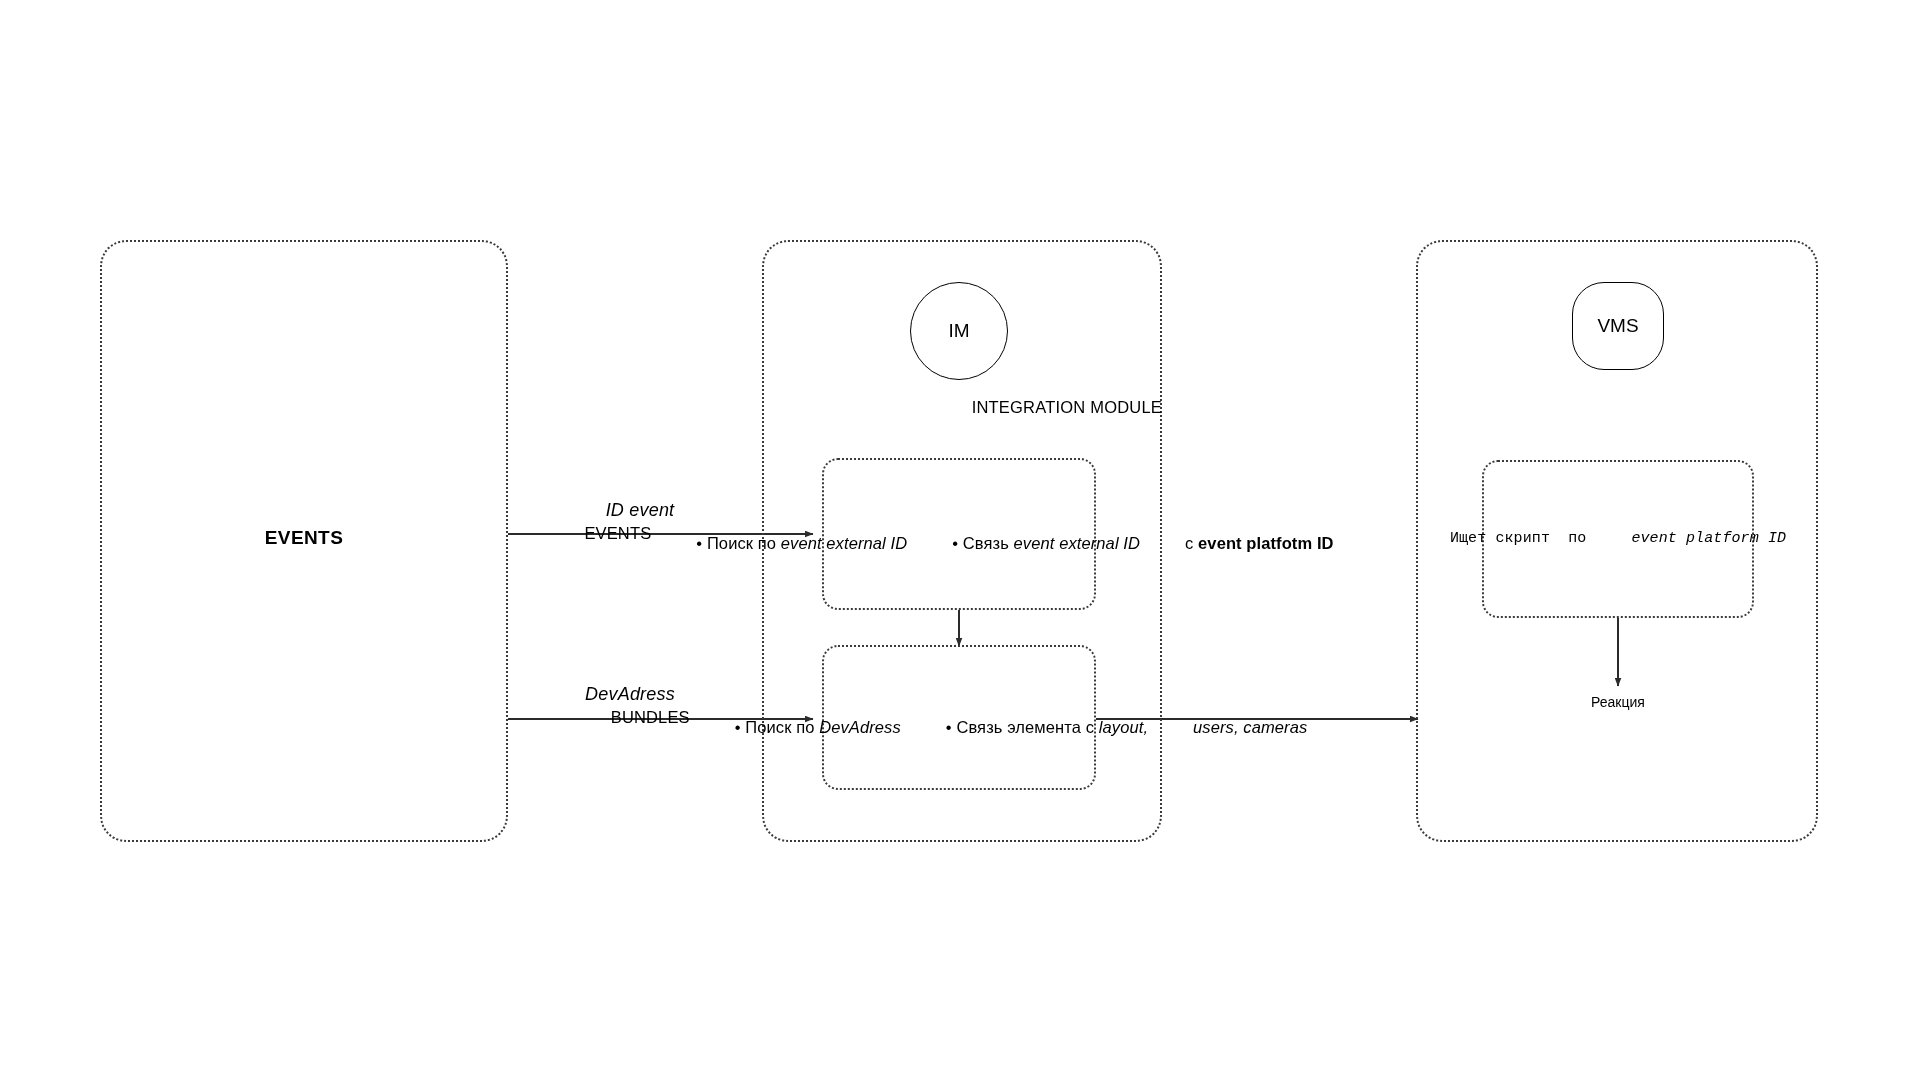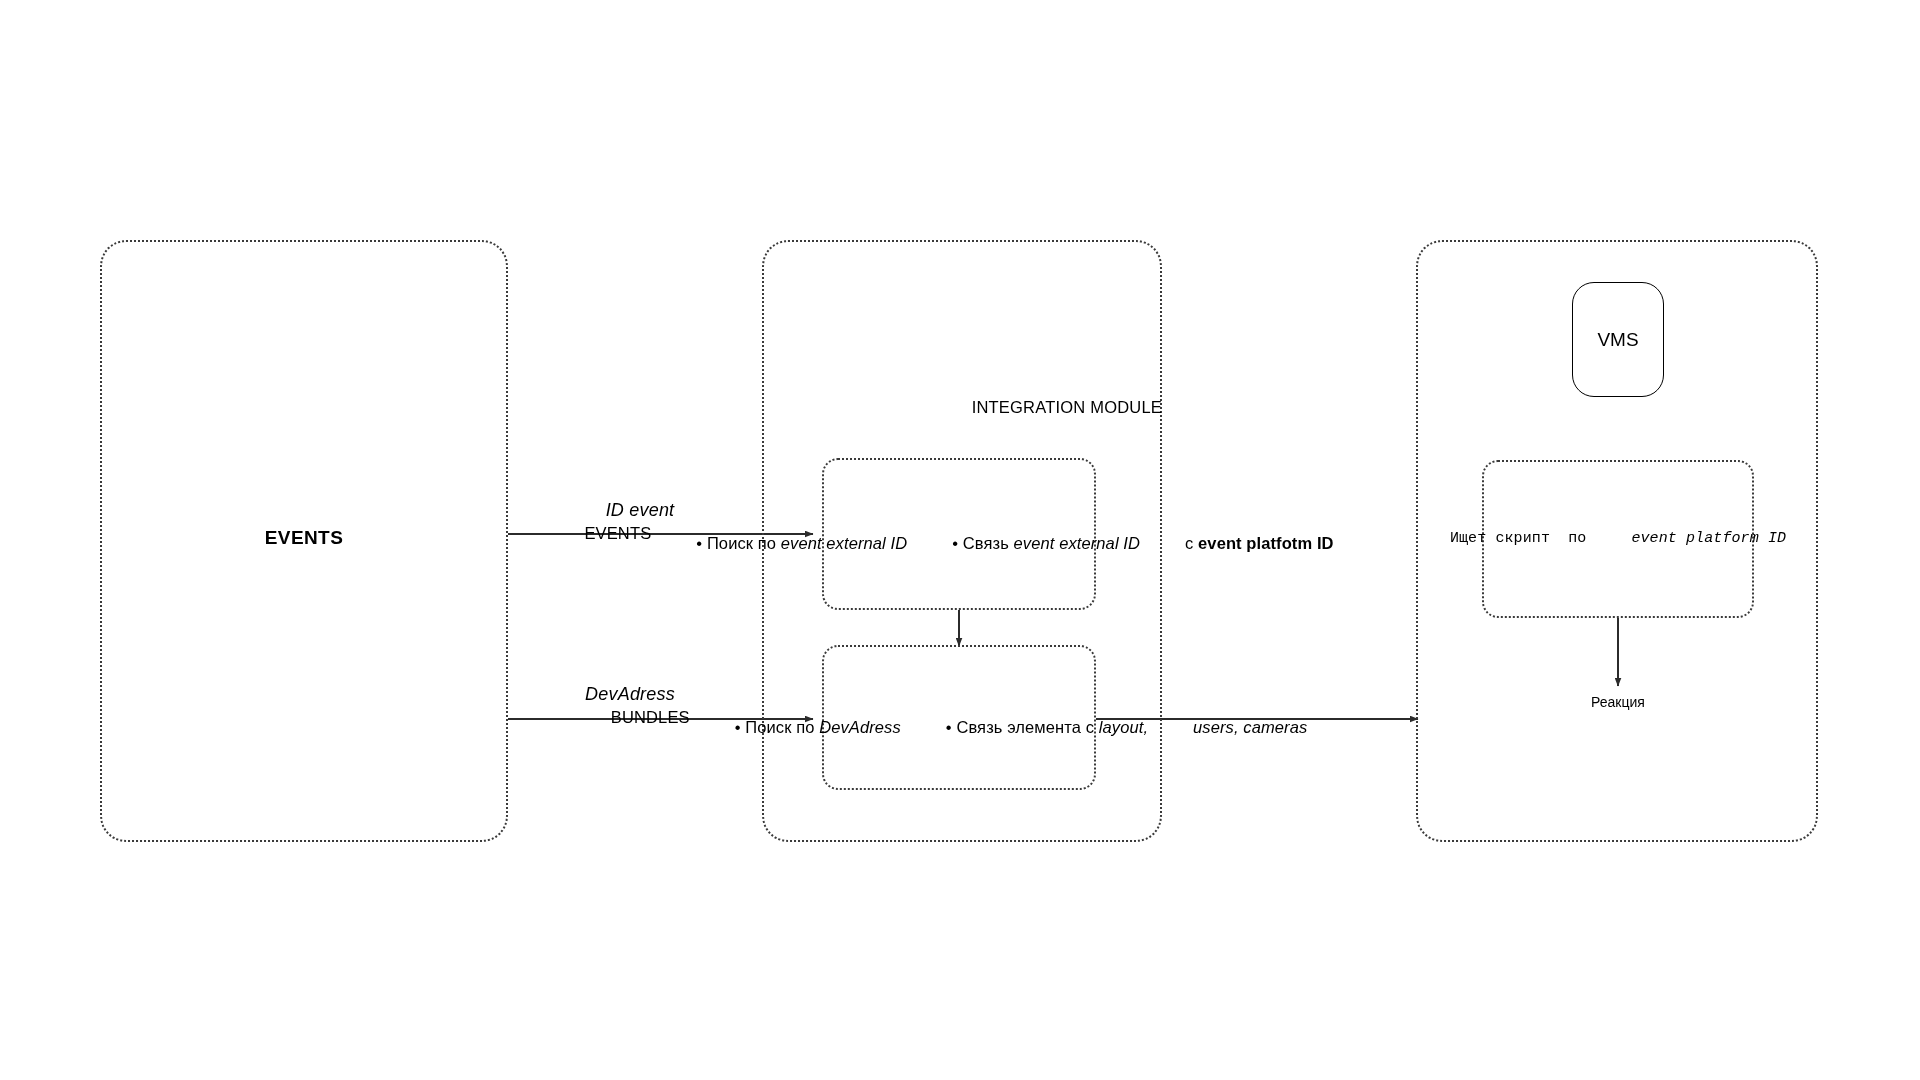--- a/index.html
+++ b/index.html
@@ -70,23 +70,23 @@
     font-size: 16.5px;
     letter-spacing: 0.2px;
   }
 
   
   #vms-node {
     position: absolute;
     left: 1572px;
     top: 282px;
     width: 92px;
-    height: 115px;
+    height: 88px;
     border: 1.4px solid #000;
-    border-radius: 22px;
+    border-radius: 32px;
     box-sizing: border-box;
     display: flex;
     align-items: center;
     justify-content: center;
     font-size: 19px;
   }
 
   
   .inner-box {
     position: absolute;
@@ -190,20 +190,23 @@
     <g>
       <line x1="1618" y1="618" x2="1618" y2="686" stroke="#2b2b2b" stroke-width="2" marker-end="url(#arrowhead)"></line>
     </g>
   </svg>
 
   <div class="panel" id="panel-bolid"></div>
   <div id="bolid-title">EVENTS</div>
 
   <div class="panel" id="panel-im"></div>
 
+  <div id="im-circle">
+    <span>IM</span>
+  </div>
   <div id="im-caption">INTEGRATION MODULE</div>
 
   <div class="inner-box" id="box-events">
     <div class="box-title">EVENTS</div>
 
     <div class="bullet-line">
       <span>•</span>
       <span>Поиск по </span><span class="it">event external ID</span>
     </div>
 

